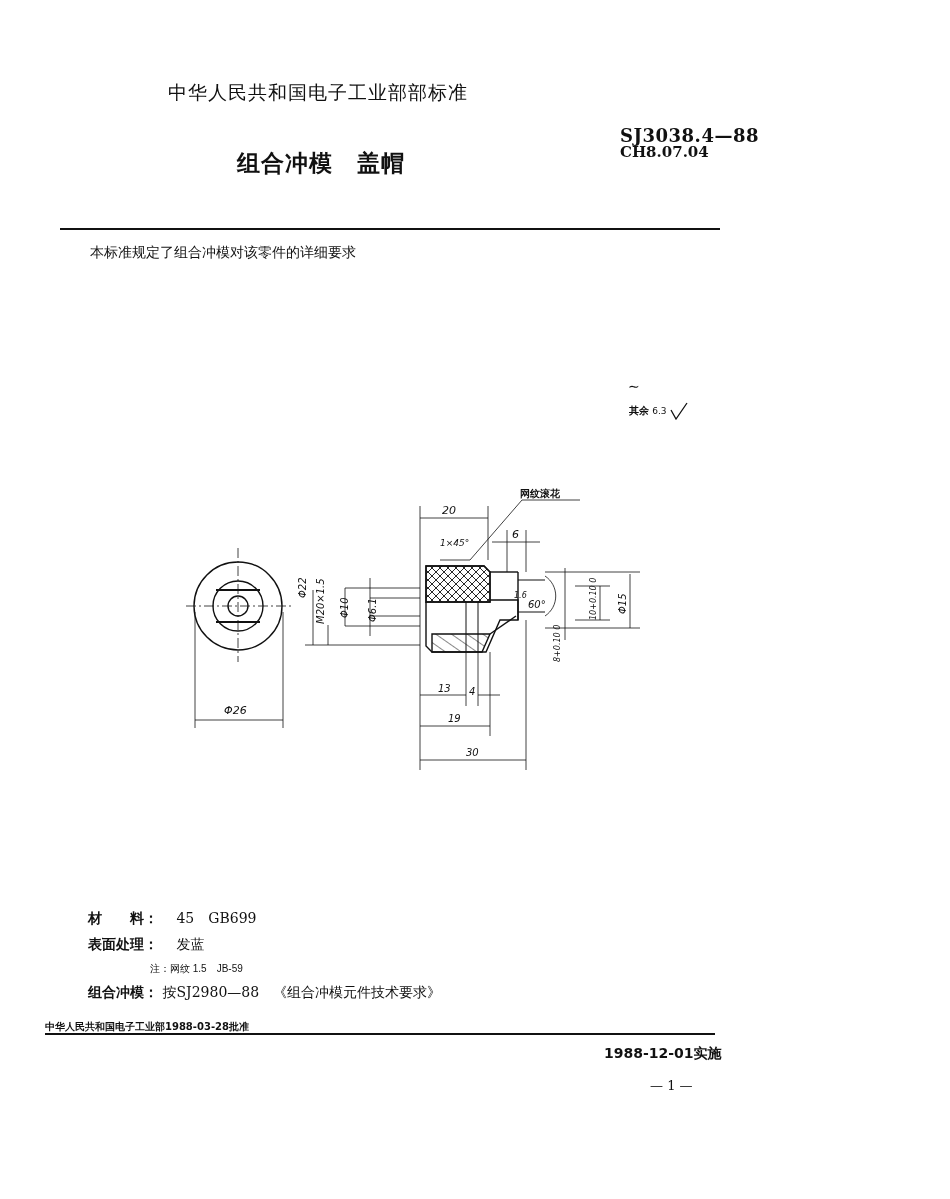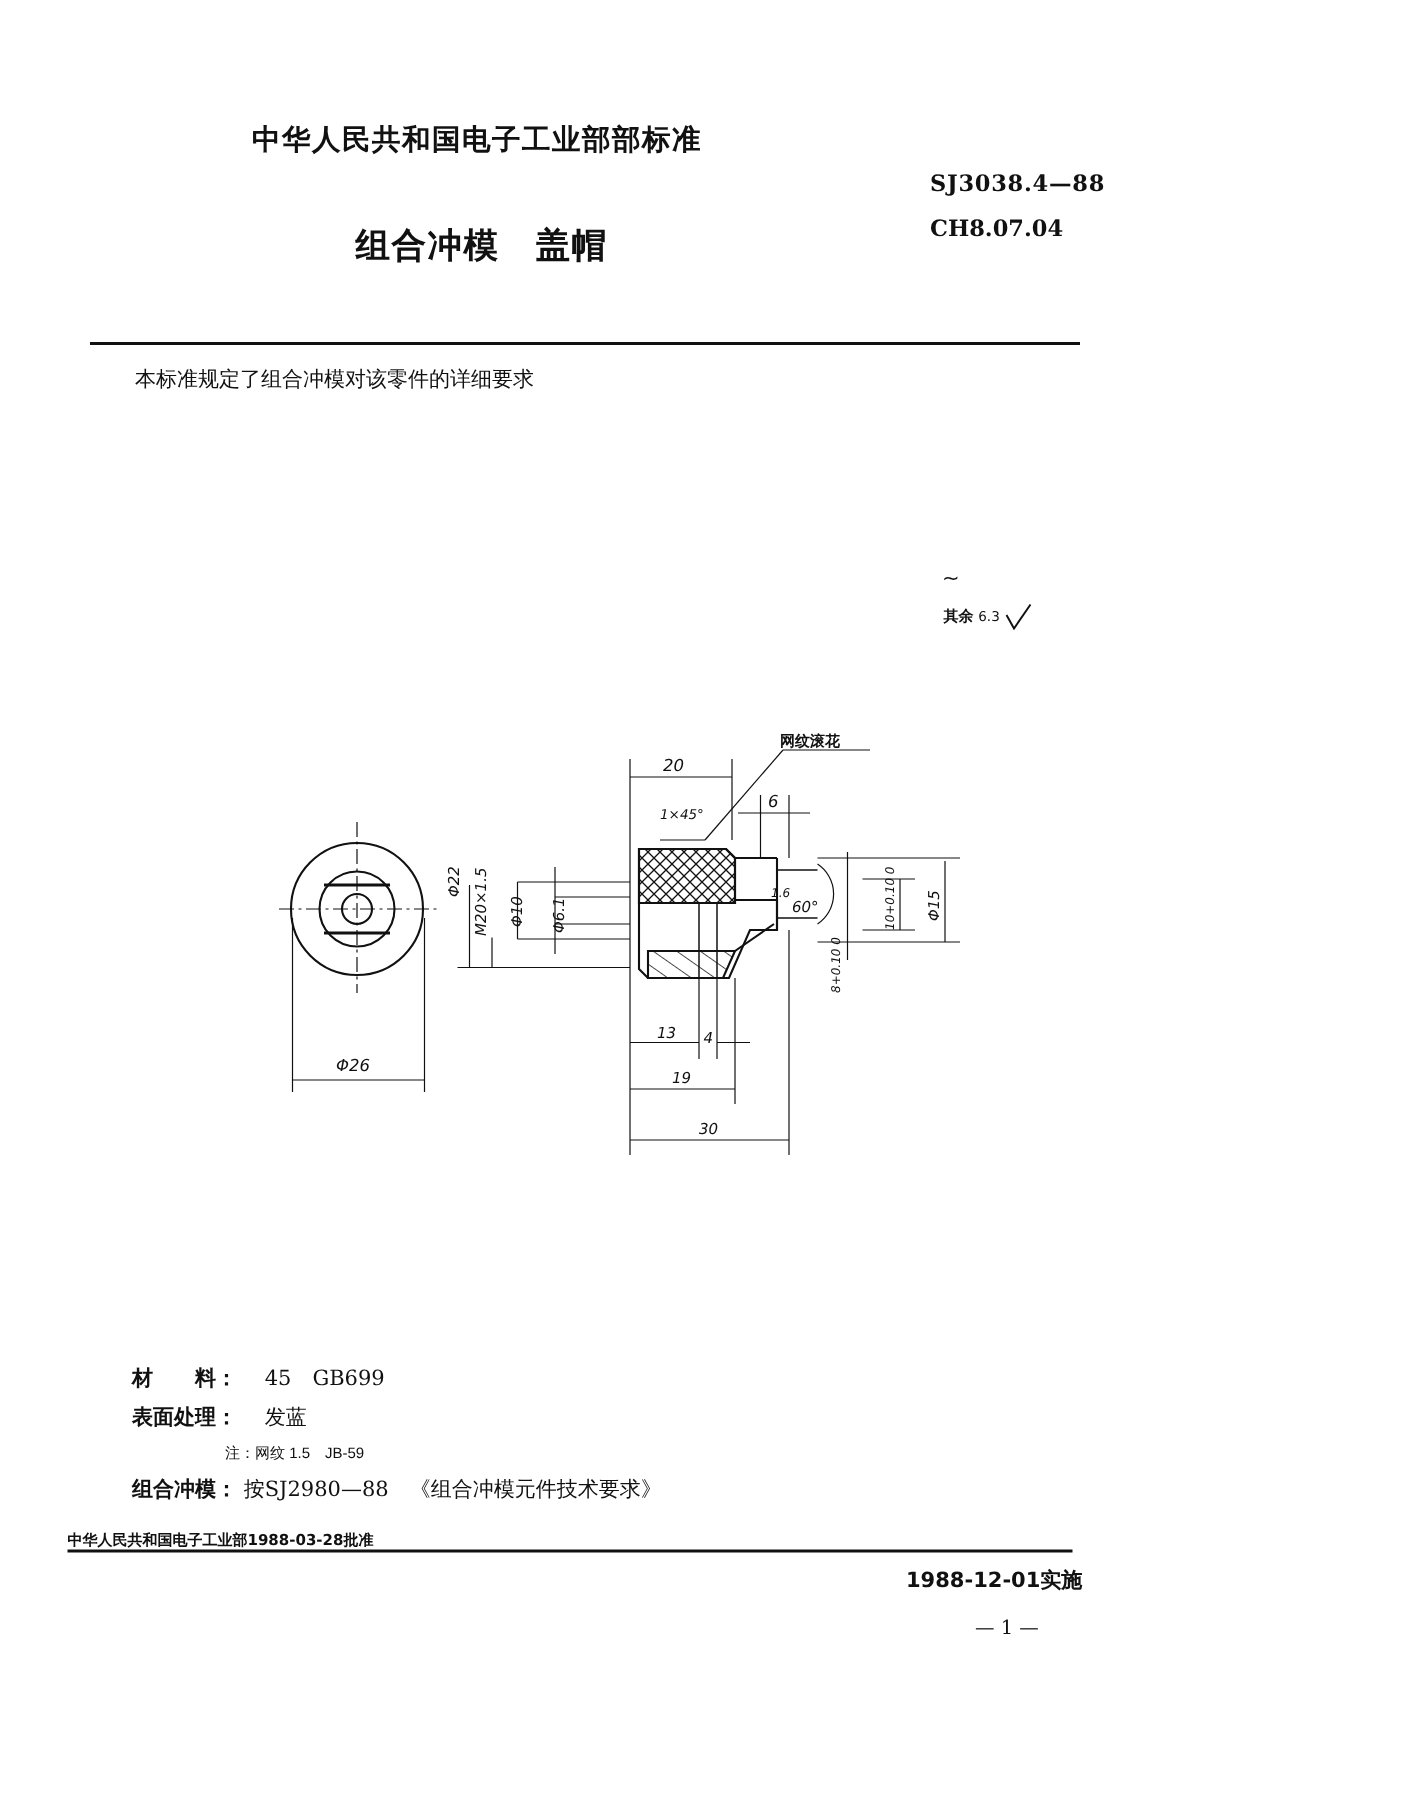--- a/index.html
+++ b/index.html
@@ -1,20 +1,20 @@
 <!DOCTYPE html>
 <html><head>
 <meta charset="utf-8">
 <style>
   html, body { margin: 0; padding: 0; background: #ffffff; }
   body { width: 950px; height: 1199px; position: relative; overflow: hidden;
          font-family: "DejaVu Sans", sans-serif; color: #111; }
   .abs { position: absolute; white-space: nowrap; }
-  .org { left: 168px; top: 80px; font-size: 19px; font-weight: bold; letter-spacing: 1px; }
-  .code1 { left: 620px; top: 113px; font-size: 15px; font-weight: bold; font-family: "DejaVu Serif", serif; letter-spacing: 0.5px; }
+  .org { left: 168px; top: 80px; font-size: 19px; font-weight: normal; letter-spacing: 1px; }
+  .code1 { left: 620px; top: 125px; font-size: 18px; font-weight: bold; font-family: "DejaVu Serif", serif; letter-spacing: 0.5px; }
   .code2 { left: 620px; top: 143px; font-size: 15px; font-weight: bold; font-family: "DejaVu Serif", serif; text-align: center; }
   .title { left: 237px; top: 148px; font-size: 23px; font-weight: bold; letter-spacing: 1px; }
   .rule-top { left: 60px; top: 228px; width: 660px; height: 2px; background: #111; }
   .intro { left: 90px; top: 244px; font-size: 14px; font-family: "DejaVu Serif", serif; }
   .rough { left: 606px; top: 378px; font-size: 10px; }
   .drawing { left: 180px; top: 480px; }
   .spec { font-size: 14px; }
   .spec .lbl { font-weight: bold; display: inline-block; text-align: right; }
   .s1 { left: 88px; top: 910px; }
   .s2 { left: 88px; top: 936px; }

